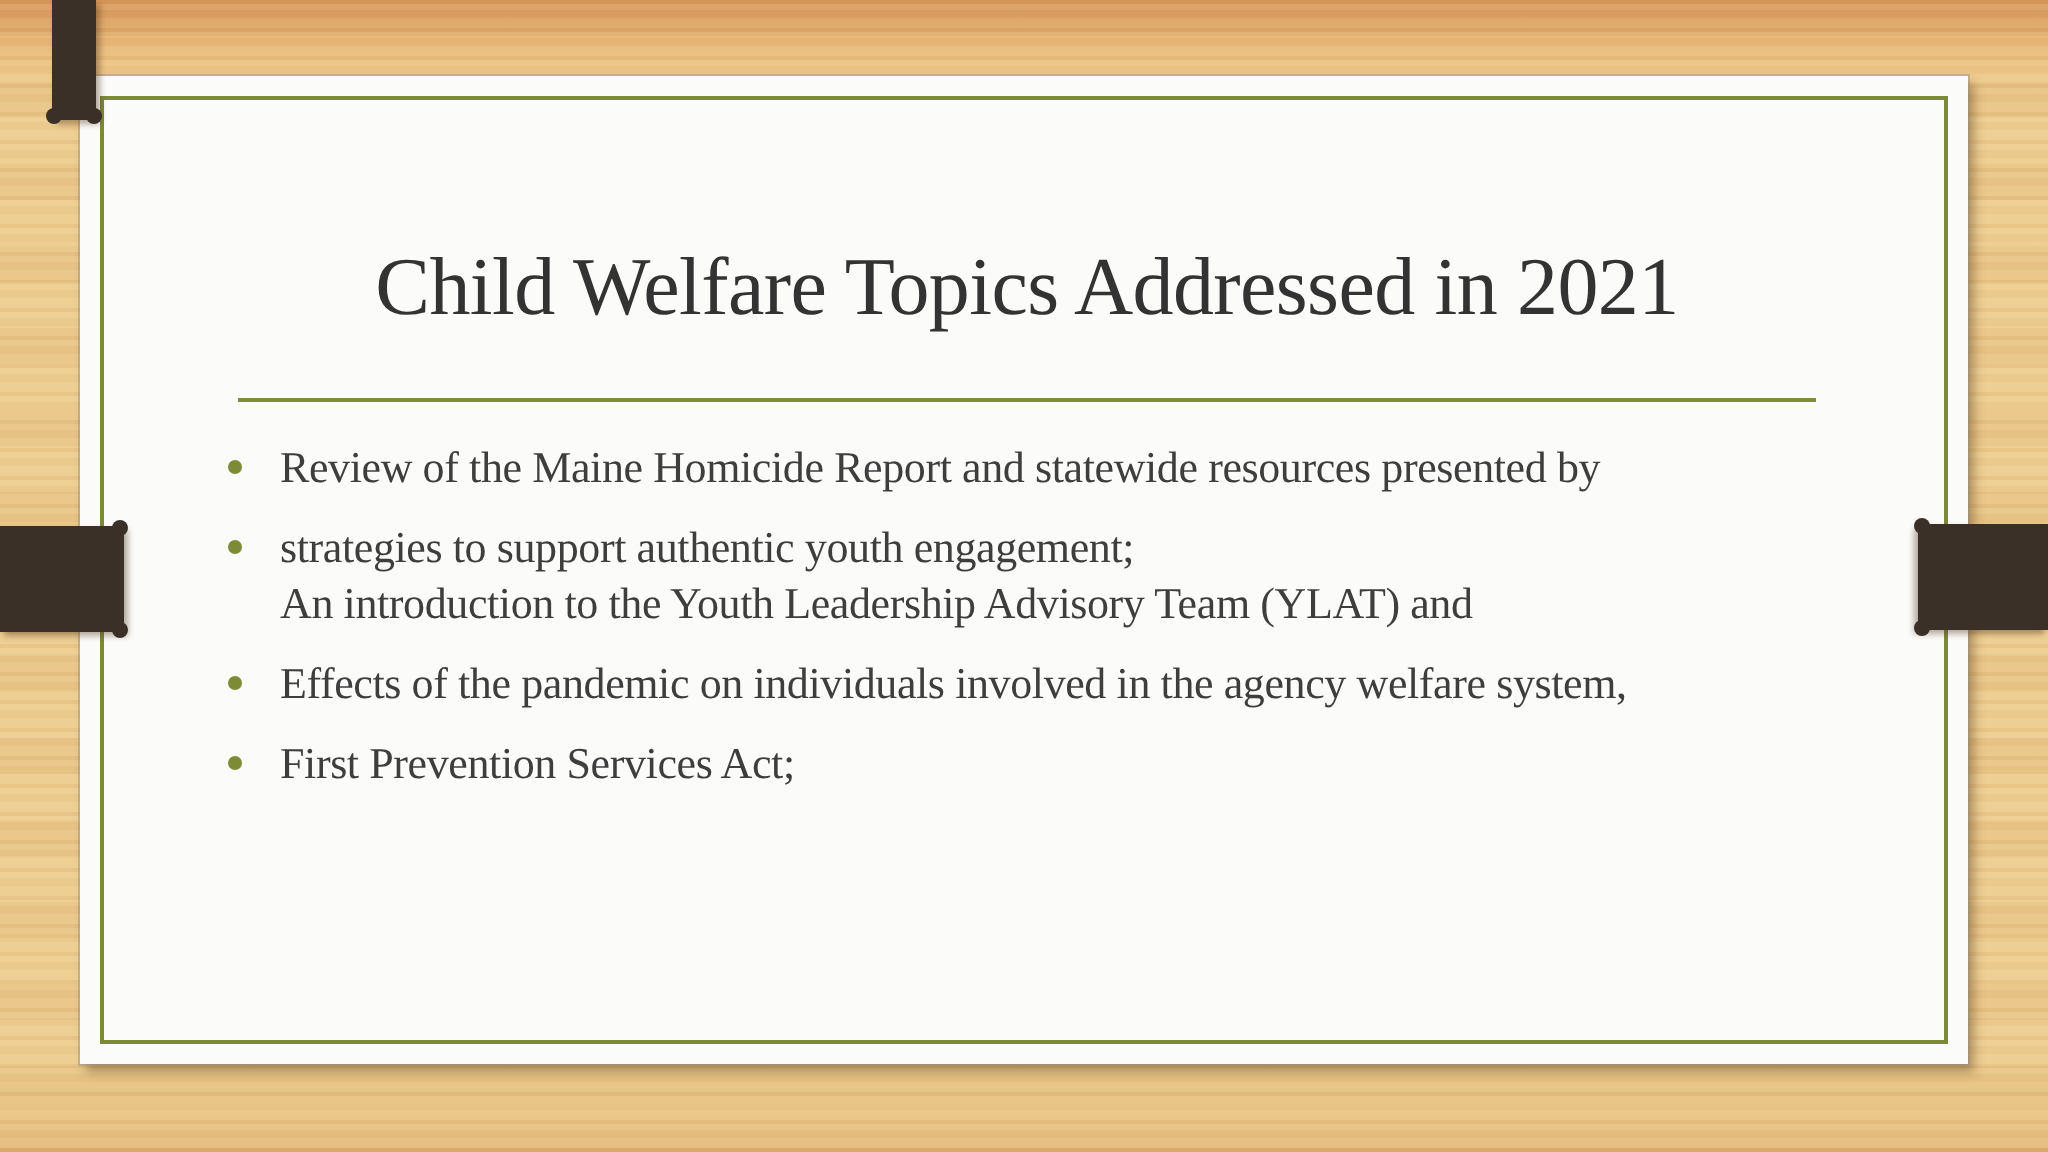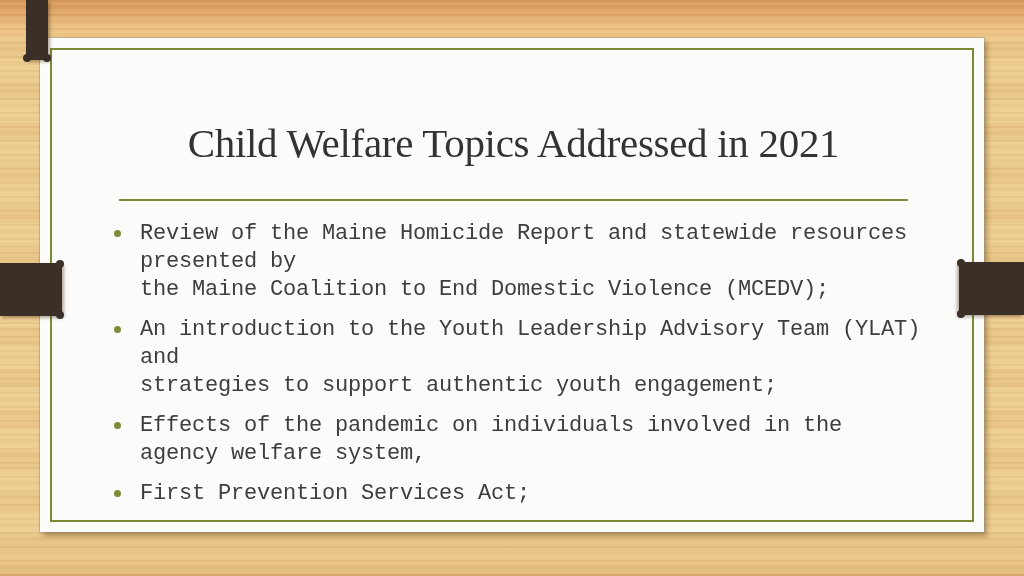--- a/index.html
+++ b/index.html
@@ -65,21 +65,20 @@
 
   
   .bullets {
     position: absolute;
     left: 100px; top: 182px;
     width: 790px;
   }
   .bullet {
     position: relative;
     margin-bottom: 12px;
-    font-family: Liberation Mono, monospace;
   }
   .bullet .dot {
     position: absolute;
     left: -26px; top: 10px;
     width: 7px; height: 7px;
     border-radius: 50%;
     background: #7c8b36;
   }
   .bullet .line {
     font-size: 22px;
@@ -137,29 +136,28 @@
 
   <div class="title">Child Welfare Topics Addressed in 2021</div>
 
   <div class="divider"></div>
 
   <div class="bullets" id="bullet-list">
   <div class="bullet">
     <span class="dot"></span>
     <div class="lines">
           <div class="line">Review of the Maine Homicide Report and statewide resources presented by</div>
-          <div class="line">the Maine Coalition to End Domestic Violence (MCEDV);</div>
         </div>
   </div>
 
   <div class="bullet">
     <span class="dot"></span>
     <div class="lines">
+          <div class="line">strategies to support authentic youth engagement;</div>
           <div class="line">An introduction to the Youth Leadership Advisory Team (YLAT) and</div>
-          <div class="line">strategies to support authentic youth engagement;</div>
         </div>
   </div>
 
   <div class="bullet">
     <span class="dot"></span>
     <div class="lines">
           <div class="line">Effects of the pandemic on individuals involved in the agency welfare system,</div>
         </div>
   </div>
 

